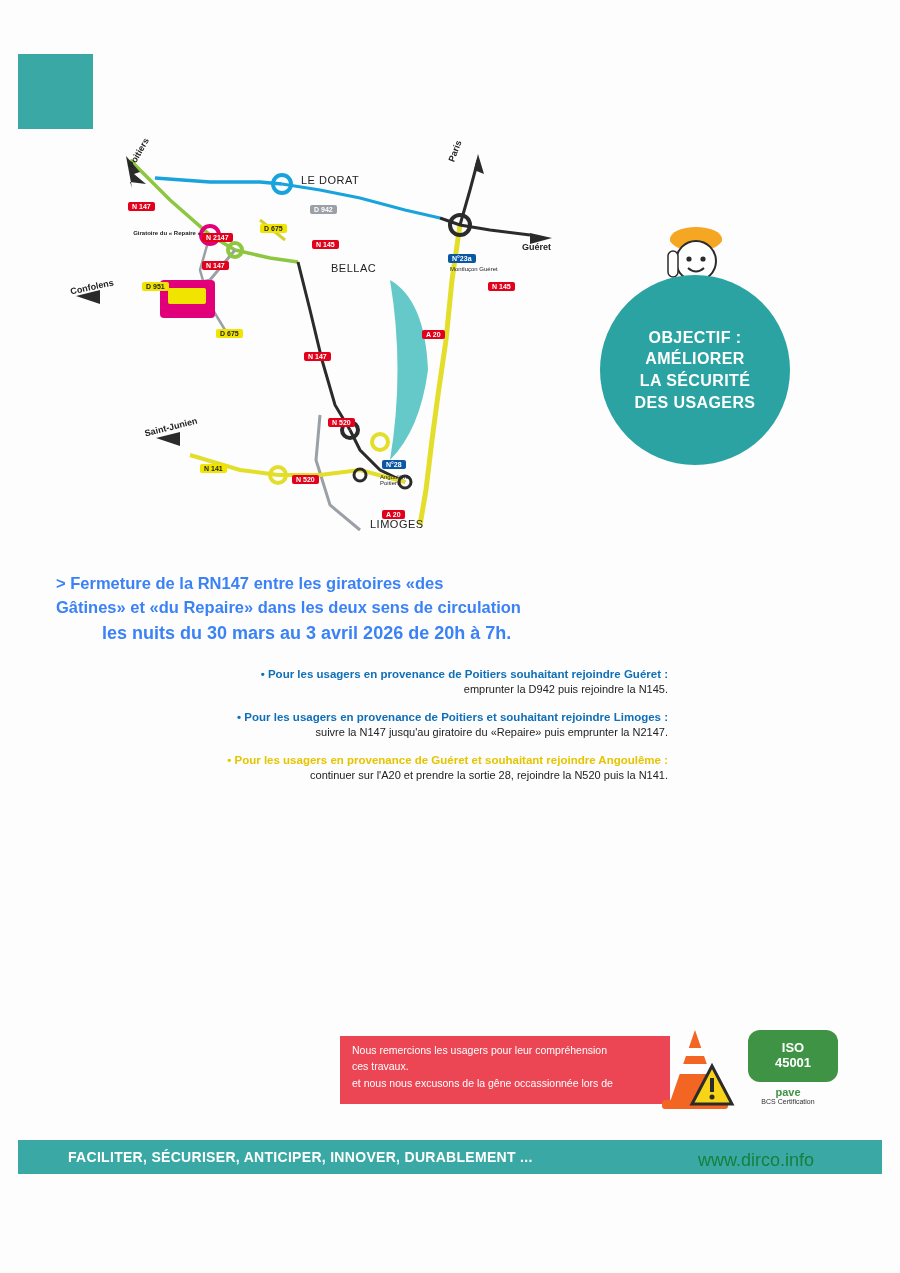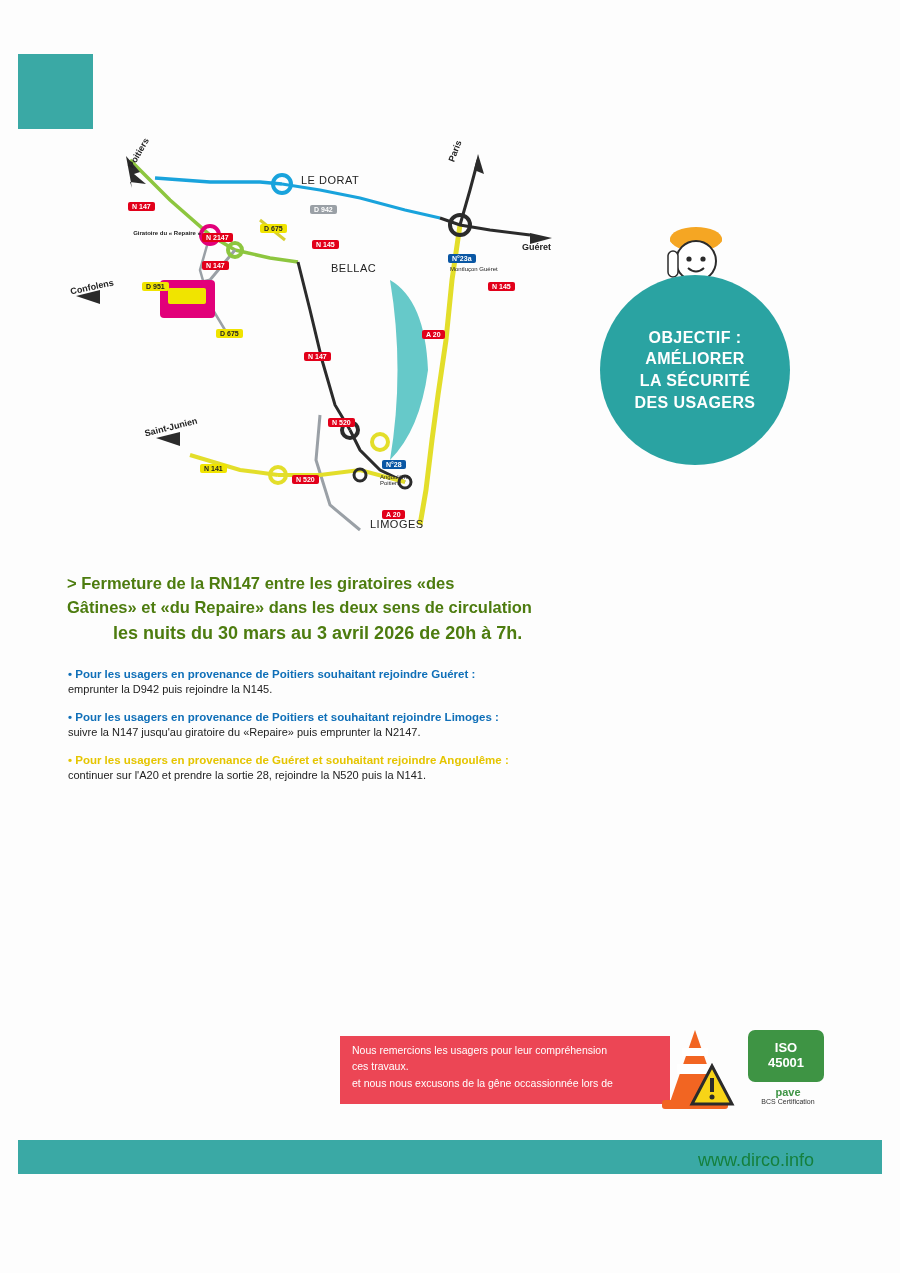--- a/index.html
+++ b/index.html
@@ -58,50 +58,50 @@
     text-align:center;
     font-weight:bold;font-size:16px;line-height:1.35;
     letter-spacing:.4px;
   }
   .worker{
     position:absolute;left:648px;top:215px;width:96px;height:96px;
   }
 
   
   .headline{
-    position:absolute;left:67px;top:572px;width:560px;
-    color:#4d7c0f;font-weight:bold;font-size:16.5px;line-height:1.45;
+    position:absolute;left:56px;top:572px;width:560px;
+    color:#3b82f6;font-weight:bold;font-size:16.5px;line-height:1.45;
   }
   .headline .l3{font-size:18px;margin-left:46px;}
   .bullets{
     position:absolute;left:68px;top:668px;width:600px;
   }
-  .bullet{margin-bottom:16px;}
+  .bullet{margin-bottom:16px;text-align:right;}
   .bullet .b-title{
     font-weight:bold;font-size:11.5px;margin-bottom:3px;
   }
   .b-blue{color:#0f6fb8;}
   .b-yellow{color:#e5c500;}
   .bullet .b-body{
     font-size:11px;color:#222;
   }
 
   
   .notice{
     position:absolute;left:340px;top:1036px;width:330px;height:68px;
     background:#ec4655;color:#fff;
     font-size:10.5px;line-height:1.55;
     padding:6px 12px;box-sizing:border-box;
   }
   .cone{
     position:absolute;left:650px;top:1022px;width:90px;height:92px;
   }
   .iso{
-    position:absolute;left:748px;top:1030px;width:76px;height:52px;
-    background:#3e9444;color:#fff;border-radius:7px;
+    position:absolute;left:748px;top:1030px;width:90px;height:52px;
+    background:#3e9444;color:#fff;border-radius:12px;
     display:flex;flex-direction:column;align-items:center;justify-content:center;
     font-weight:bold;font-size:13px;line-height:1.15;
   }
   .opave{
     position:absolute;left:748px;top:1086px;width:80px;
     font-size:7px;color:#333;text-align:center;
   }
   .opave .op-name{font-size:11px;font-weight:bold;color:#3e9444;}
 
   
@@ -266,15 +266,19 @@
   <div class="iso">
     <span>ISO</span>
     <span>45001</span>
   </div>
   <div class="opave">
     <div class="op-name">pave</div>
     <div>BCS Certification</div>
   </div>
 
   <div class="bottombar"></div>
+  <div class="slogan">
+    <span>FACILITER, SÉCURISER, ANTICIPER, INNOVER,</span>
+    <span class="durablement">DURABLEMENT ...</span>
+  </div>
   <div class="website">www.dirco.info</div>
 
 </div>
 
 </body></html>

